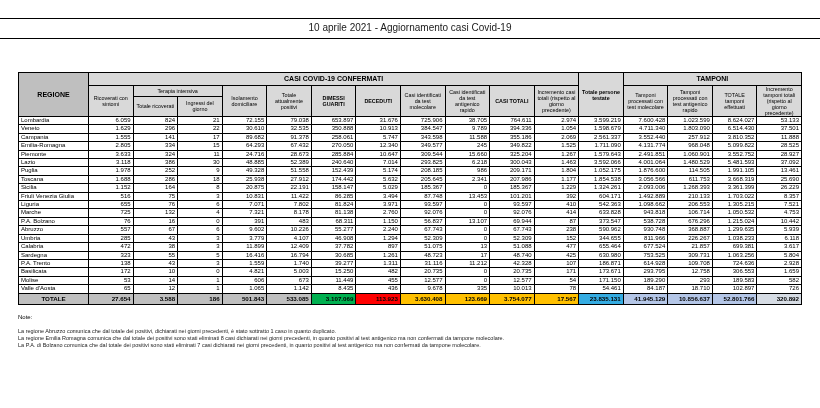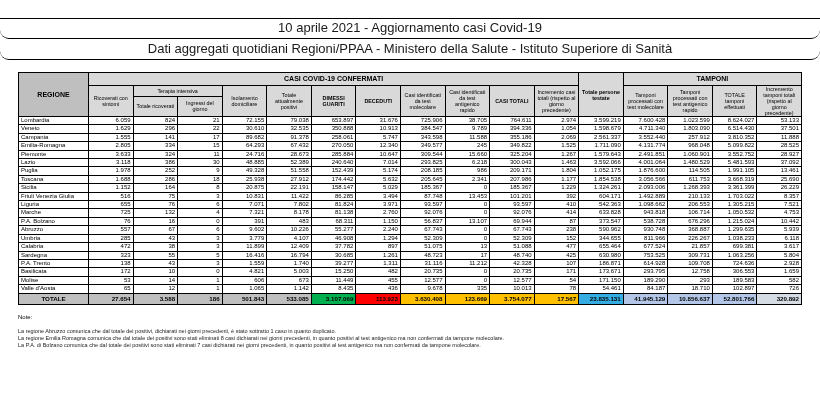--- a/index.html
+++ b/index.html
@@ -1,21 +1,21 @@
 <!DOCTYPE html>
 <html><head>
 <meta charset="utf-8">
 <style>
   html,body{margin:0;padding:0;background:#ffffff;width:820px;height:408px;overflow:hidden;
     font-family:"Liberation Sans",sans-serif;color:#000;}
   .page{position:relative;width:820px;height:408px;background:#fff;}
   .top-rule{position:absolute;top:18px;left:0;width:820px;border-top:1px solid #000;}
   .title-block{position:absolute;top:18px;left:0;width:820px;}
   .title-row{width:100%;border-bottom:1px solid #000;text-align:center;
-    font-size:13px;line-height:20px;height:20px;color:#1a1a1a;border-radius:9px;}
+    font-size:10px;line-height:20px;height:20px;color:#1a1a1a;}
   table.main{position:absolute;top:72px;left:18px;width:784px;border-collapse:collapse;
     table-layout:fixed;border:1.5px solid #000;}
   table.main col.c-region{width:70px;}
   table.main th,table.main td{border:1px solid #000;padding:0 2px;overflow:hidden;}
   th{font-weight:bold;text-align:center;vertical-align:middle;}
   th.group{font-size:7px;line-height:12px;background:#D9D9D9;}
   th.sub{font-size:5.4px;line-height:6px;background:#D9D9D9;font-weight:normal;padding:1px;}
   th.sub.b{font-weight:bold;}
   th.regione-h{background:#BFBFBF;font-size:7px;}
   .bg-green{background:#00B050;}
@@ -34,21 +34,20 @@
   .notes div{white-space:nowrap;}
 </style>
 </head>
 <body>
 
 <div class="page">
   <div class="top-rule"></div>
 
   <div class="title-block">
     <div class="title-row">10 aprile 2021 - Aggiornamento casi Covid-19</div>
-    <div class="title-row">Dati aggregati quotidiani Regioni/PPAA - Ministero della Salute - Istituto Superiore di Sanità</div>
   </div>
 
   <table class="main">
     <colgroup>
       <col class="c-region">
       <col span="16">
     </colgroup>
     <thead>
       <tr>
         <th rowspan="3" class="regione-h">REGIONE</th>

